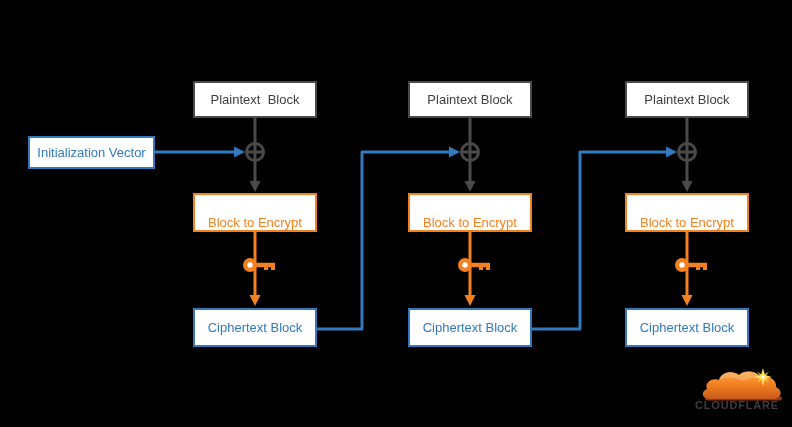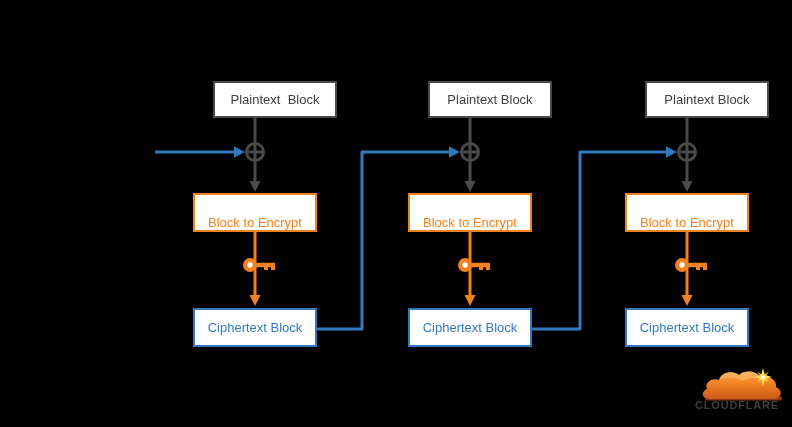--- a/index.html
+++ b/index.html
@@ -32,21 +32,21 @@
     position: absolute;
     box-sizing: border-box;
     background: var(--box-background);
     display: flex;
     align-items: center;
     justify-content: center;
     font-size: 13px;
     white-space: pre;
     z-index: 2;
   }
-  .box.gray-box   { border: 2px solid var(--gray);   color: var(--plaintext-text); margin-left: 20px; }
+  .box.gray-box   { border: 2px solid var(--gray);   color: var(--plaintext-text); }
   .box.orange-box { border: 2px solid var(--orange); color: var(--orange); align-items: flex-end; }
   .box.blue-box   { border: 2px solid var(--blue);   color: var(--blue); }
 
   
   .gline { stroke: var(--gray);   stroke-width: 3; fill: none; }
   .gfill { fill: var(--gray); }
   .oline { stroke: var(--orange); stroke-width: 3; fill: none; }
   .ofill { fill: var(--orange); }
   .bline { stroke: var(--blue);   stroke-width: 3; fill: none; stroke-linejoin: round; }
   .bfill { fill: var(--blue); }
@@ -135,20 +135,23 @@
     <g>
       <polyline class="bline" points="317,329 362,329 362,152 449,152"></polyline>
       <polygon class="bfill" points="449,146.5 449,157.5 460,152"></polygon>
     </g>
     <g>
       <polyline class="bline" points="532,329 580,329 580,152 666,152"></polyline>
       <polygon class="bfill" points="666,146.5 666,157.5 677,152"></polygon>
     </g>
   </svg>
 
+  <div class="box blue-box" style="left:28px; top:136px; width:127px; height:33px;">
+    <span>Initialization Vector</span>
+  </div>
 
   <div class="box gray-box" style="left:193px; top:81px; width:124px; height:37px;">
     <span>Plaintext  Block</span>
   </div>
   <div class="box orange-box" style="left:193px; top:193px; width:124px; height:39px;">
     <span>Block to Encrypt</span>
   </div>
   <div class="box blue-box" style="left:193px; top:308px; width:124px; height:39px;">
     <span>Ciphertext Block</span>
   </div>

